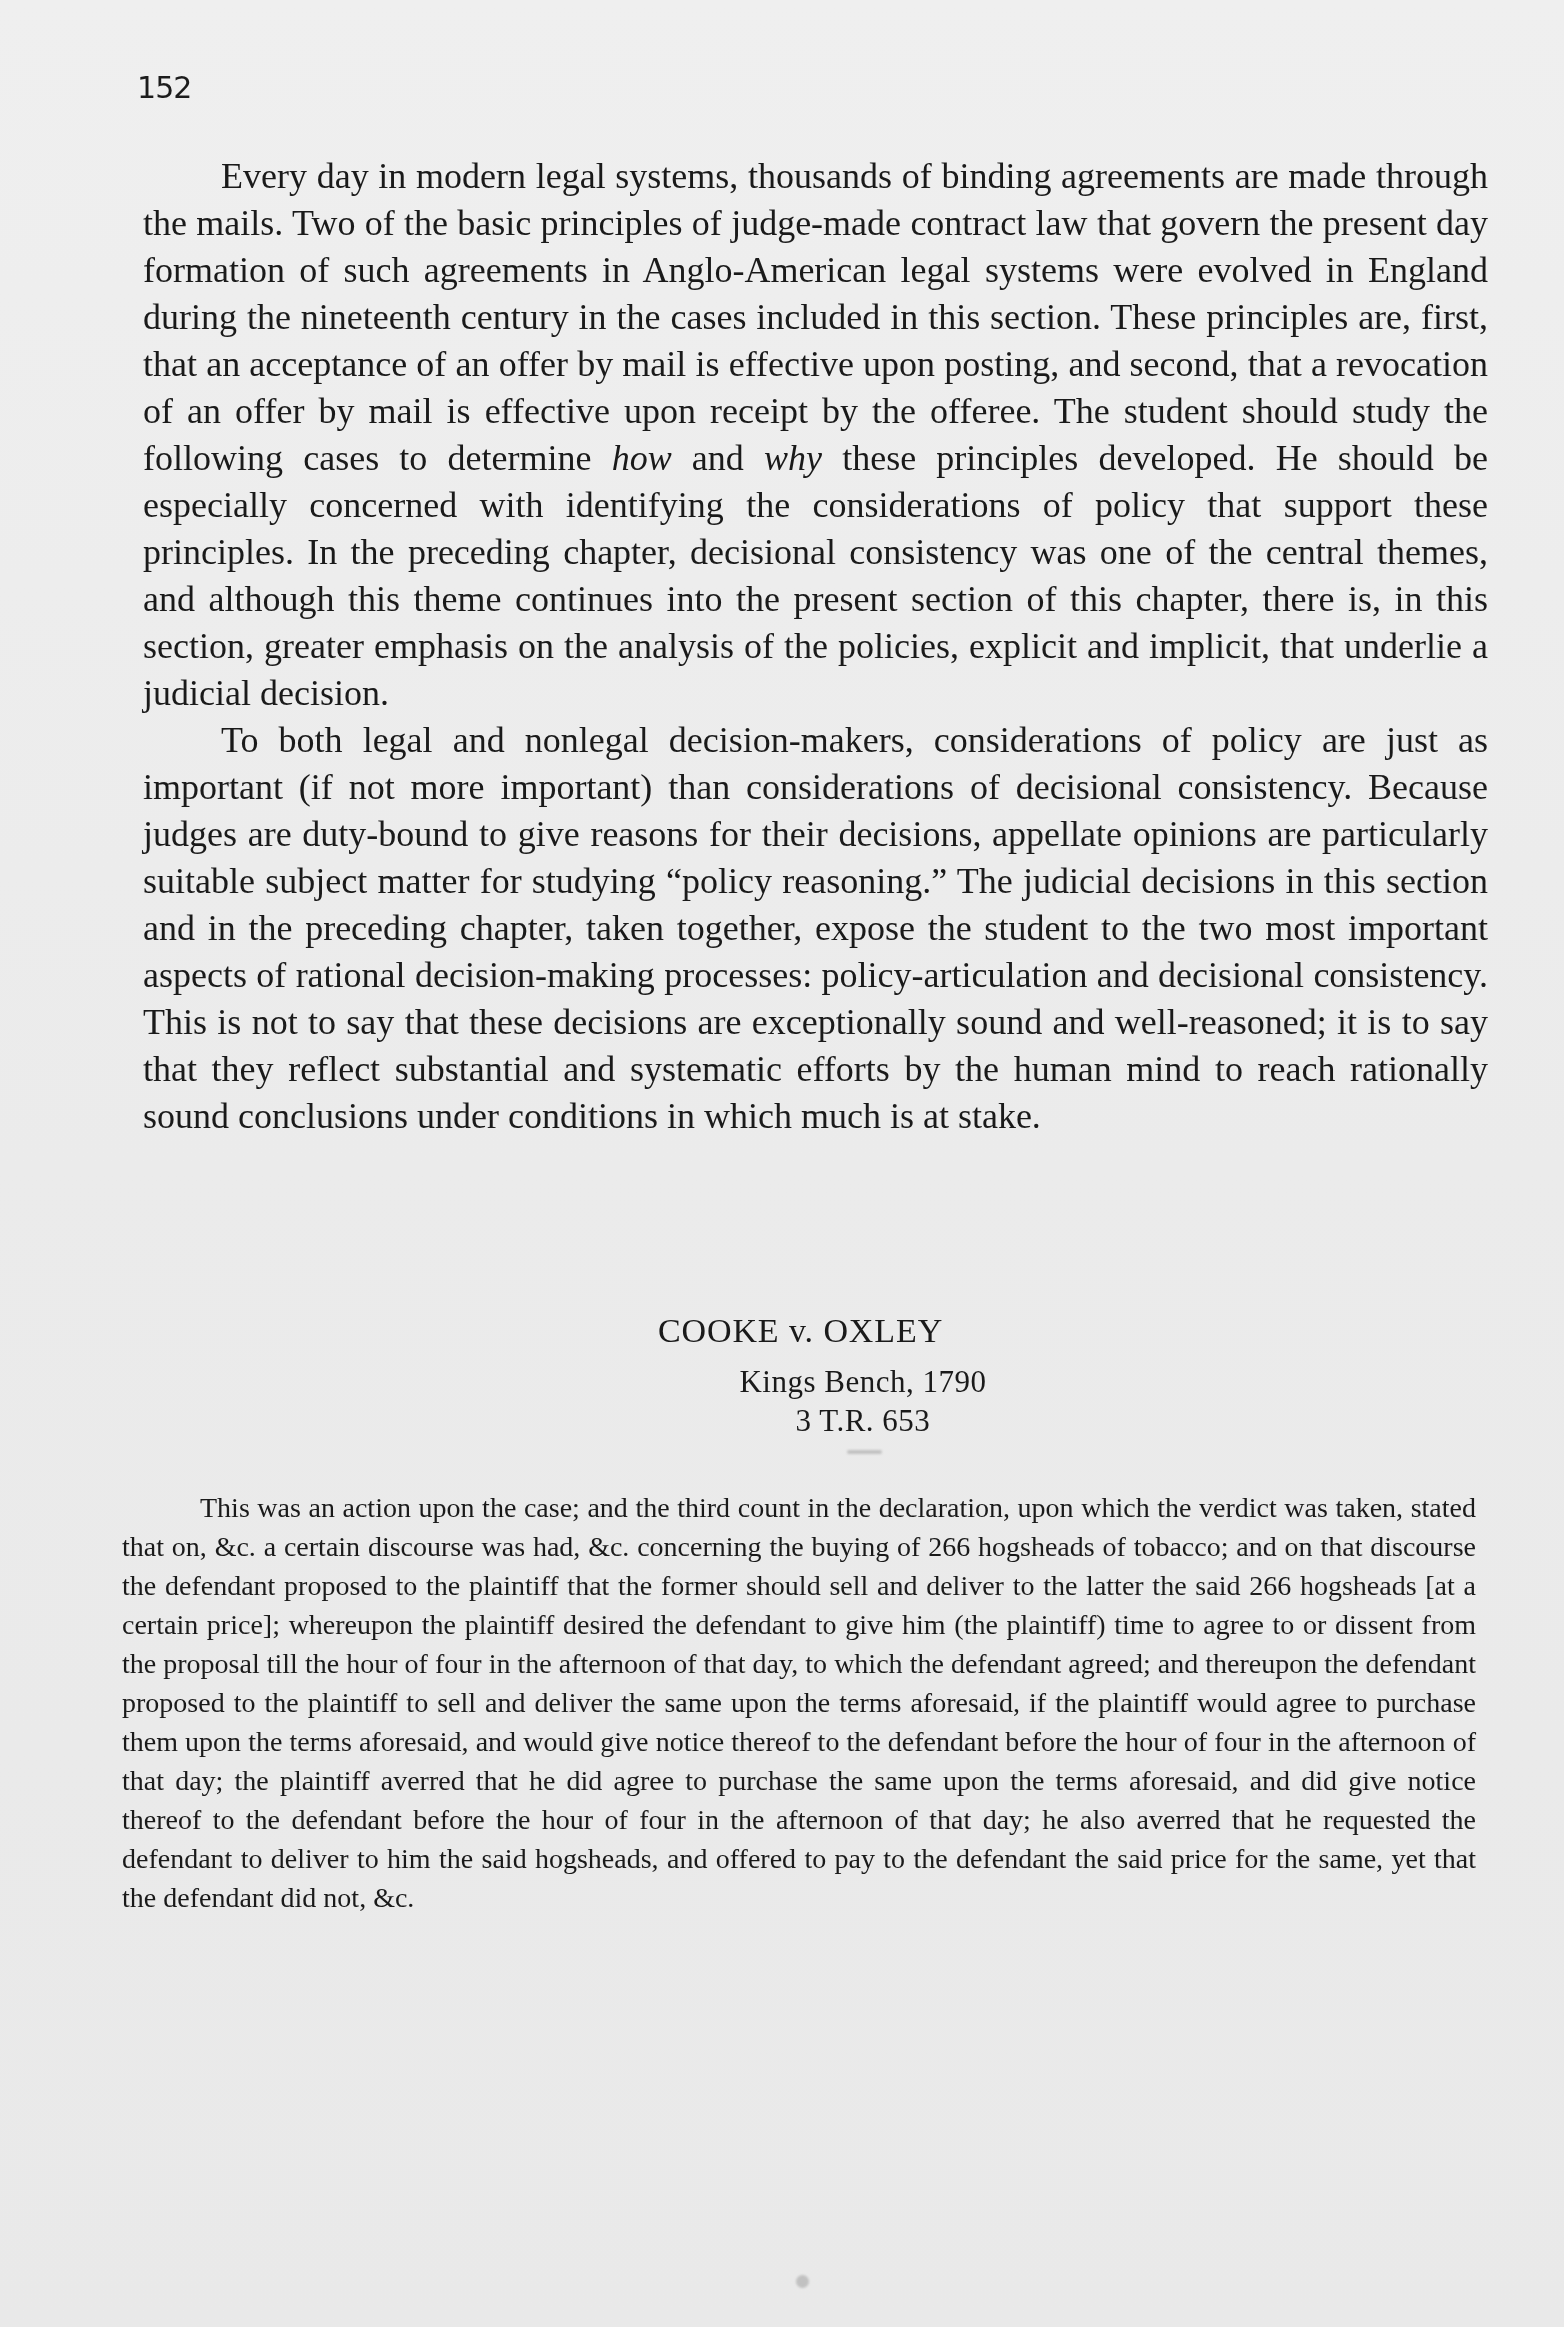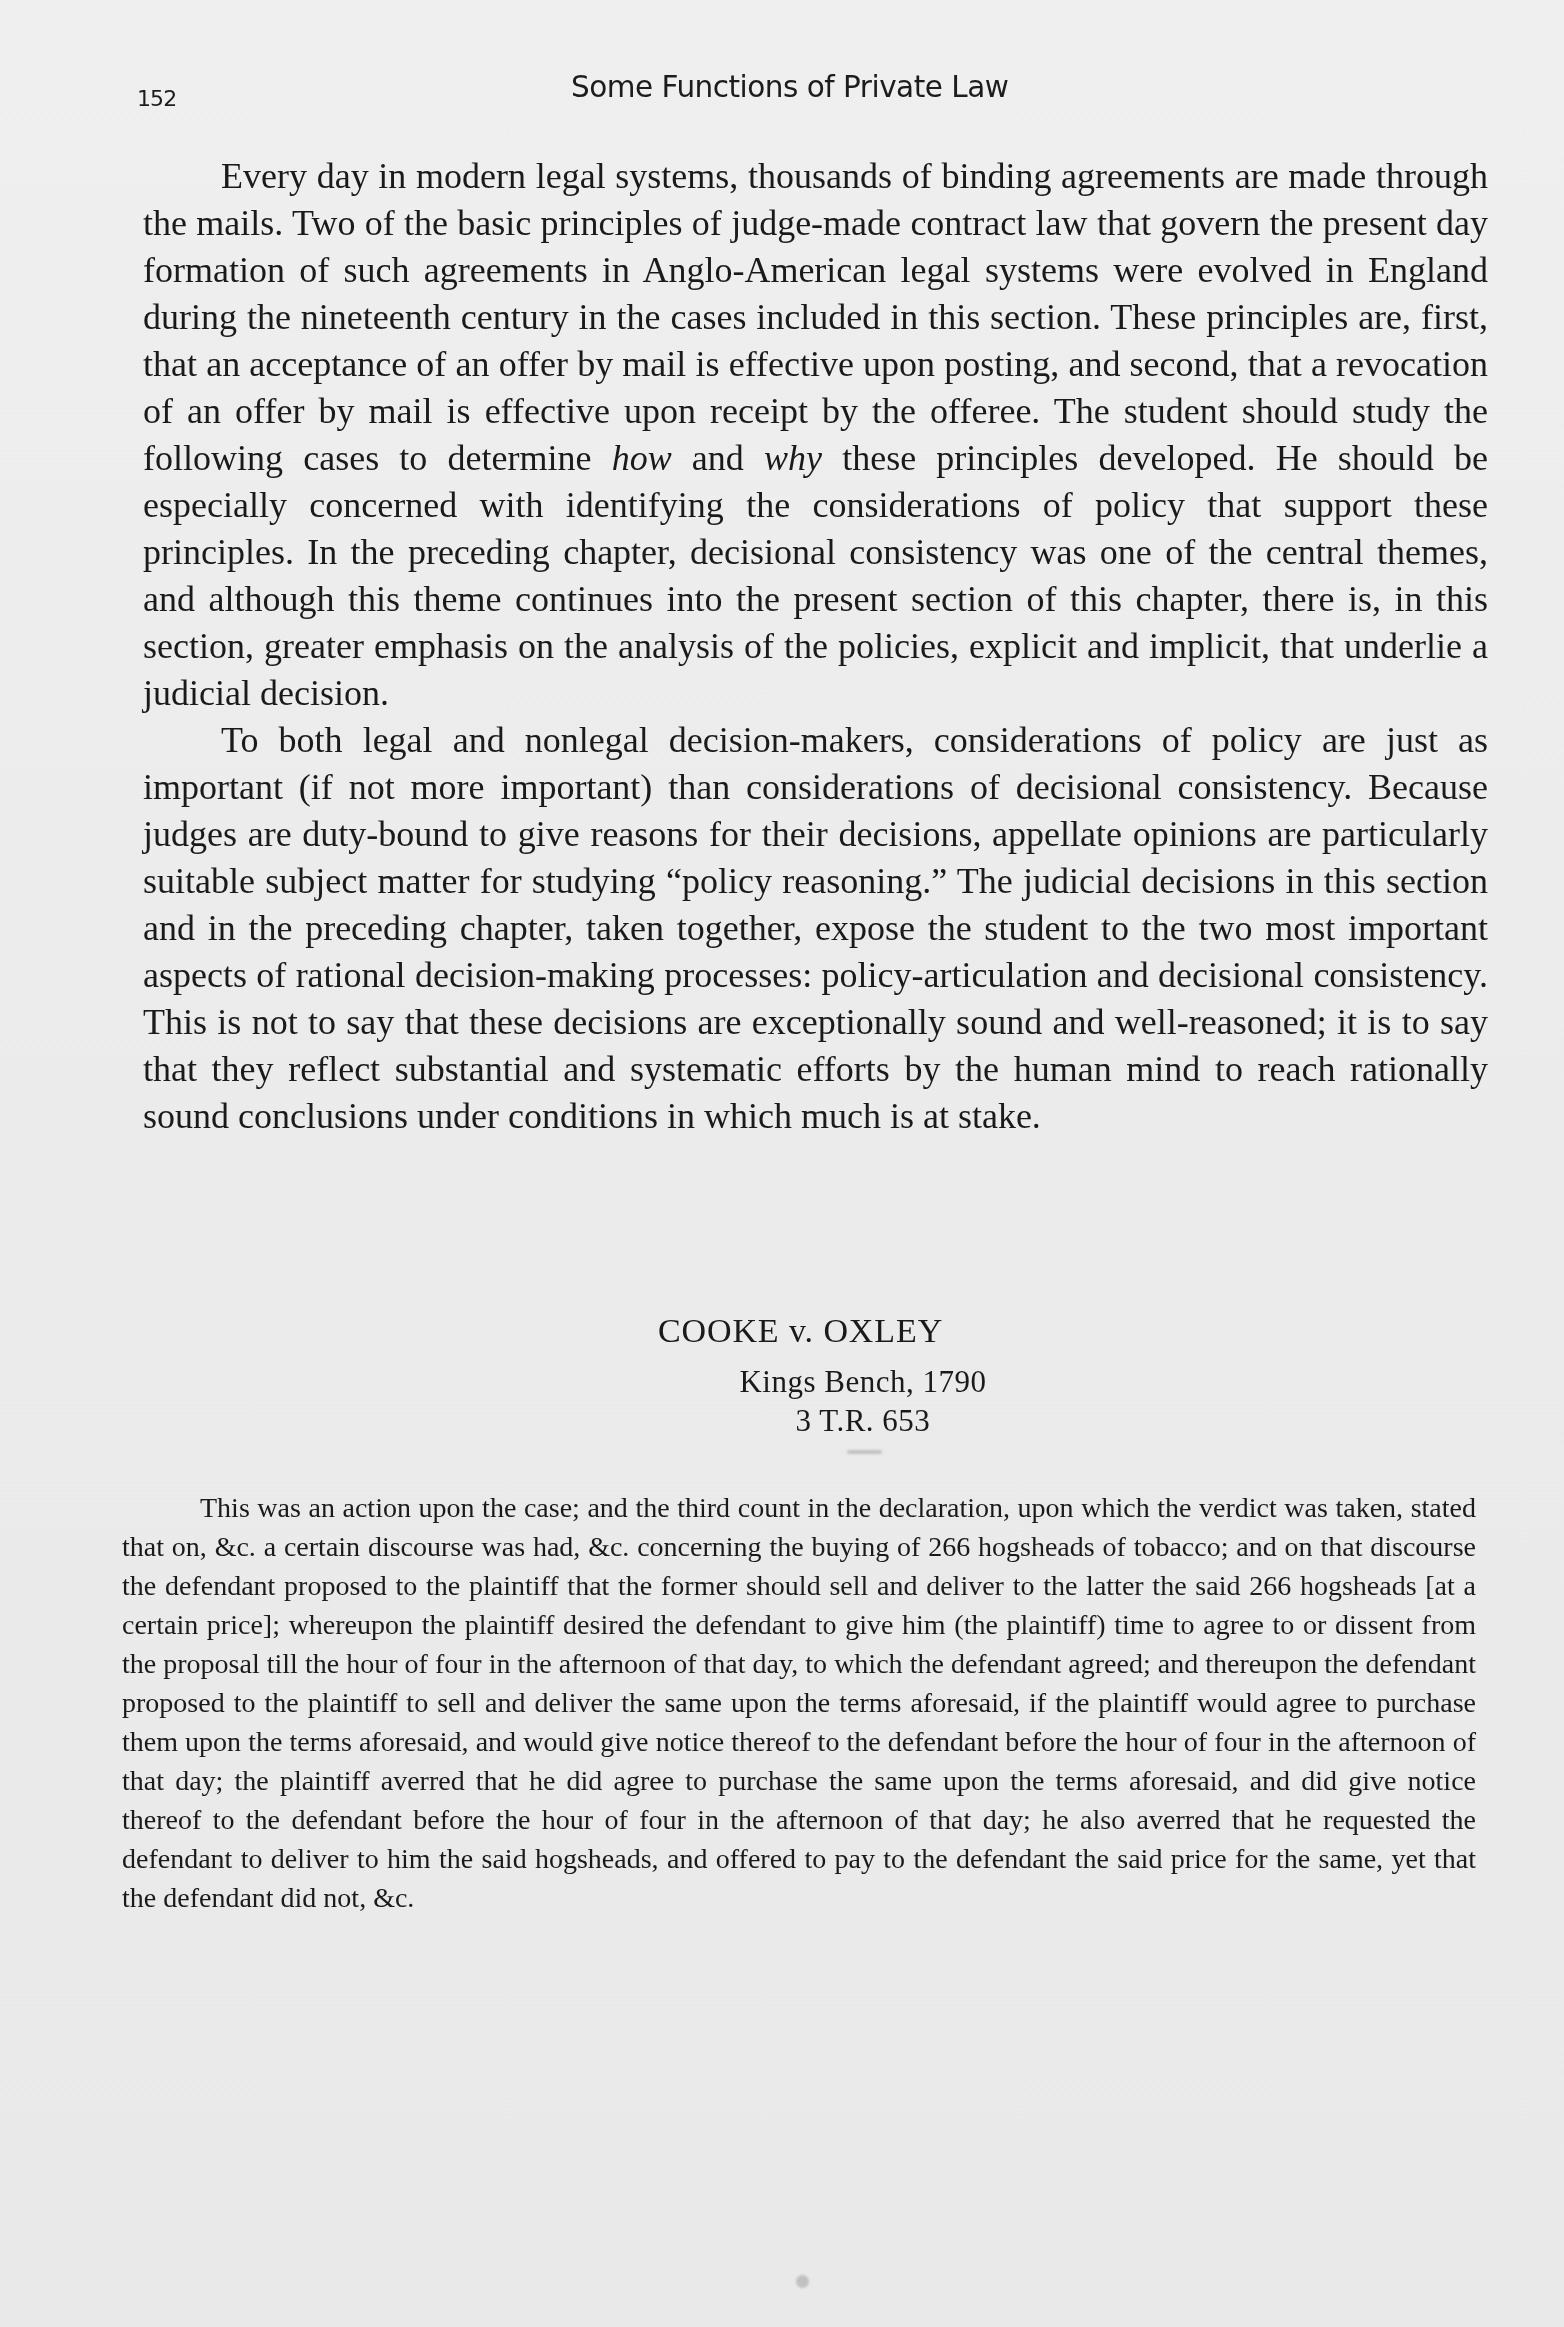--- a/index.html
+++ b/index.html
@@ -11,22 +11,22 @@
     color: #1a1a1a;
   }
   .page {
     position: absolute; left: 0; top: 0; width: 1564px; height: 2328px;
     background: linear-gradient(180deg, #efefef 0%, #ebebeb 50%, #e9e9e9 100%);
   }
   .running-head {
     position: absolute; top: 70px; left: 137px; width: 1351px; height: 46px;
   }
   .page-number {
-    position: absolute; left: 0; top: 16px;
-    font-family: "DejaVu Sans", sans-serif; font-size: 22px; color: #1c1c1c;
+    position: absolute; left: 0; top: 0;
+    font-family: "DejaVu Sans", sans-serif; font-size: 30px; color: #1c1c1c;
     letter-spacing: -0.9px;
   }
   .running-title {
     position: absolute; left: 434px; top: 0;
     font-family: "DejaVu Sans", sans-serif; font-size: 29.5px; color: #1c1c1c;
     letter-spacing: -0.5px;
   }
   .intro {
     position: absolute; left: 143px; top: 153px; width: 1345px;
     font-family: "Liberation Serif", serif; font-size: 36px; line-height: 47px;
@@ -51,21 +51,20 @@
     background: rgba(120,120,120,0.35); filter: blur(0.9px);
   }
 </style>
 </head>
 <body>
 
 <div class="page">
 
   <div class="running-head">
     <span class="page-number">152</span>
-    <span class="running-title">Some Functions of Private Law</span>
   </div>
 
   <div class="intro">
     <p><span>Every day in modern legal systems, thousands of binding agreements are made through the mails. Two of the basic principles of judge-made contract law that govern the present day formation of such agreements in Anglo-American legal systems were evolved in England during the nineteenth century in the cases included in this section. These principles are, first, that an acceptance of an offer by mail is effective upon posting, and second, that a revocation of an offer by mail is effective upon receipt by the offeree. The student should study the follow­ing cases to determine </span><span class="em">how</span><span> and </span><span class="em">why</span><span> these principles developed. He should be especially concerned with identifying the considerations of policy that support these principles. In the preceding chapter, decisional consistency was one of the central themes, and although this theme continues into the present section of this chapter, there is, in this section, greater emphasis on the analysis of the policies, explicit and implicit, that underlie a judicial decision.</span></p>
     <p>To both legal and nonlegal decision-makers, considerations of policy are just as important (if not more important) than considerations of decisional con­sistency. Because judges are duty-bound to give reasons for their decisions, appel­late opinions are particularly suitable subject matter for studying “policy reason­ing.” The judicial decisions in this section and in the preceding chapter, taken together, expose the student to the two most important aspects of rational deci­sion-making processes: policy-articulation and decisional consistency. This is not to say that these decisions are exceptionally sound and well-reasoned; it is to say that they reflect substantial and systematic efforts by the human mind to reach rationally sound conclusions under conditions in which much is at stake.</p>
   </div>
 
   <div class="case-head case-title">COOKE v. OXLEY</div>
   <div class="case-head case-court">Kings Bench, 1790</div>
   <div class="case-head case-cite">3 T.R. 653</div>

